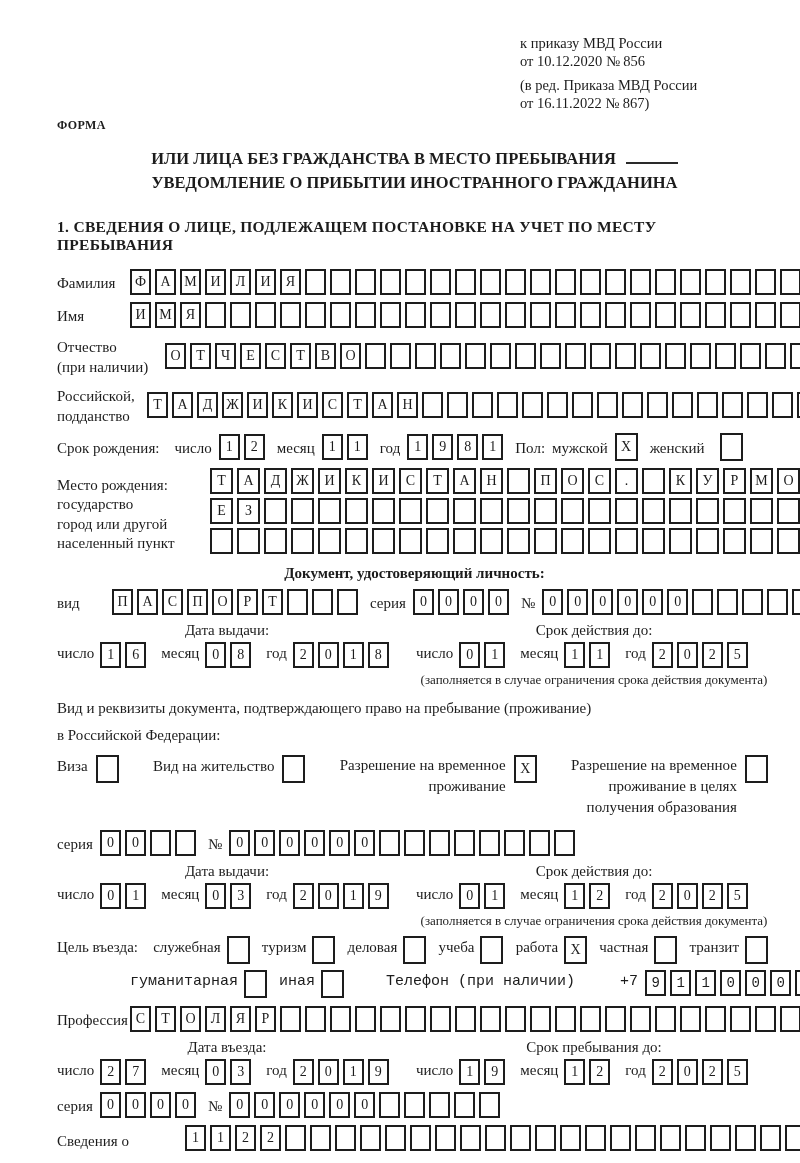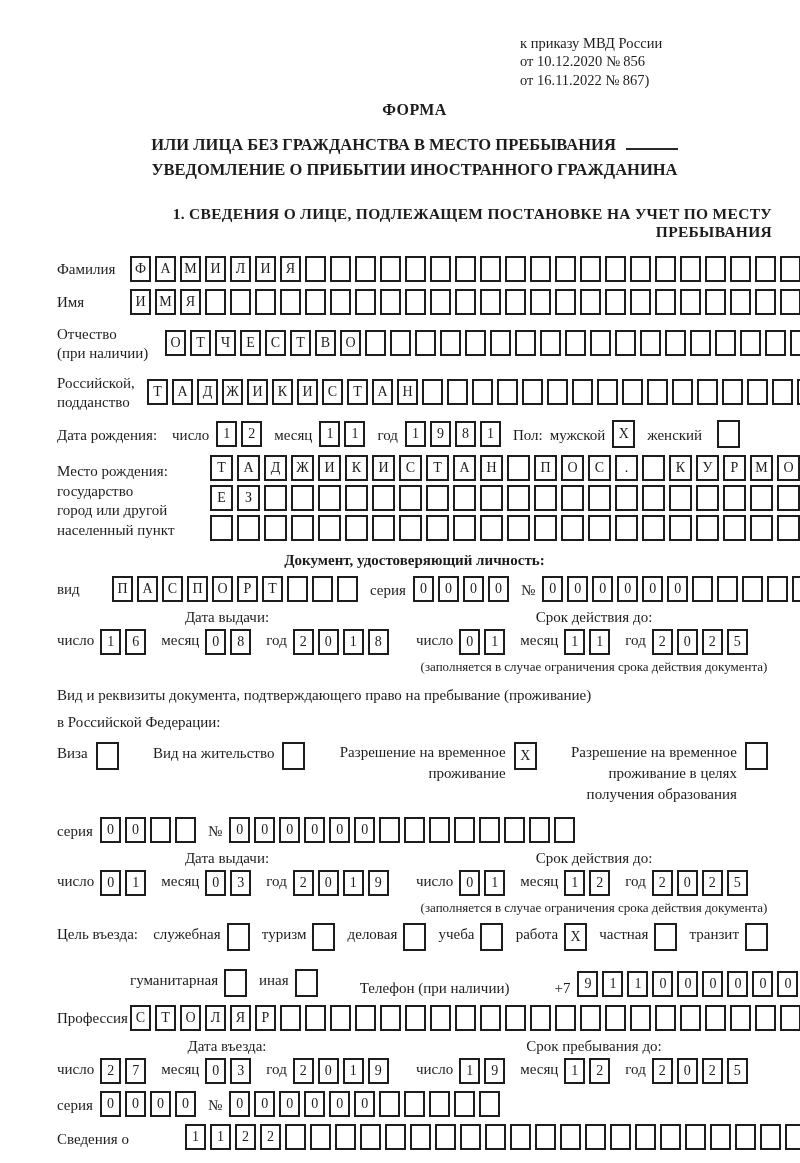--- a/index.html
+++ b/index.html
@@ -1,24 +1,24 @@
 <!DOCTYPE html>
 <html><head>
 <meta charset="utf-8">
 <style>
   html,body{margin:0;padding:0;}
   body{width:800px;min-height:1163px;background:#ffffff;color:#1c1c1c;
        font-family:"Liberation Serif","DejaVu Serif",serif;font-size:15px;}
   .page{padding:34px 28px 16px 57px;}
   .docref{margin-left:463px;line-height:1.27;font-size:14.5px;}
   .docref .gap{margin-top:5px;}
-  .forma{text-align:center;font-weight:bold;font-size:16px;margin-top:12px;letter-spacing:.4px;}
+  .forma{text-align:left;font-weight:bold;font-size:12px;margin-top:5px;letter-spacing:.4px;}
   .title{text-align:center;font-weight:bold;font-size:16.5px;line-height:1.5;margin-top:14px;}
   .blank{display:inline-block;width:52px;border-bottom:2.5px solid #2a2a2a;height:13px;margin-left:10px;}
-  .sheading{font-weight:bold;text-align:right;font-size:15.5px;letter-spacing:.3px;margin-top:22px;}
+  .sheading{font-weight:bold;text-align:left;font-size:15.5px;letter-spacing:.3px;margin-top:22px;}
   .rows{margin-top:15px;}
   .row{display:flex;align-items:center;margin-bottom:7px;}
   .lbl{flex:none;line-height:1.3;padding-top:3px;}
   .w55{width:55px;} .w73{width:73px;} .w90{width:90px;} .w108{width:108px;}
   .w153{width:153px;} .w128{width:128px;} .w198{width:198px;}
   .t{flex:none;padding-top:3px;margin-right:7px;}
   .ml{margin-left:8px;}
   .mlbig{margin-left:38px;}
   .cellrow{display:flex;flex-wrap:nowrap;flex:none;}
   .cell{flex:none;display:inline-flex;align-items:center;justify-content:center;
@@ -34,32 +34,33 @@
   .dg{display:flex;align-items:flex-start;}
   .dg .t{margin-right:6px;}
   .dg .cellrow{margin-right:11px;}
   .dnote{font-size:13px;margin-top:4px;text-align:center;white-space:nowrap;}
   .intro{line-height:1.8;}
   .optrow{display:flex;align-items:flex-start;justify-content:space-between;margin:6px 0 12px;}
   .opt{display:flex;align-items:flex-start;}
   .opt .t{margin-right:8px;}
   .optlbl{text-align:right;line-height:1.4;margin-right:8px;}
   .prow{display:flex;align-items:flex-start;justify-content:space-between;}
-  .prow2{display:flex;align-items:flex-end;margin-left:73px;margin-top:18px;}
+  .prow2{display:flex;align-items:flex-start;margin-left:73px;margin-top:6px;font-family:Liberation Mono, monospace;}
   .pair{display:flex;align-items:flex-start;}
   .pair .t{margin-right:6px;}
 </style>
 </head>
 <body>
 
 <div class="page">
 
   <div class="docref">
     <div>к приказу МВД России</div>
     <div>от 10.12.2020 № 856</div>
+    <div class="gap">(в ред. Приказа МВД России</div>
     <div>от 16.11.2022 № 867)</div>
   </div>
 
   <div class="forma">ФОРМА</div>
 
   <div class="title">
     <div>
       <span>ИЛИ ЛИЦА БЕЗ ГРАЖДАНСТВА В МЕСТО ПРЕБЫВАНИЯ</span><span class="blank"></span>
     </div>
     <div>УВЕДОМЛЕНИЕ О ПРИБЫТИИ ИНОСТРАННОГО ГРАЖДАНИНА</div>
@@ -200,21 +201,21 @@
           <span class="cell"></span>
           <span class="cell"></span>
           <span class="cell"></span>
           <span class="cell"></span>
           <span class="cell"></span>
           <span class="cell"></span>
         </div>
     </div>
 
     <div class="row">
-      <span class="t">Дата рождения:</span>
+      <span class="t">Срок рождения:</span>
       <span class="t ml">число</span>
       <span class="cellrow">
           <span class="cell">1</span>
           <span class="cell">2</span>
         </span>
       <span class="t ml">месяц</span>
       <span class="cellrow">
           <span class="cell">1</span>
           <span class="cell">1</span>
         </span>

